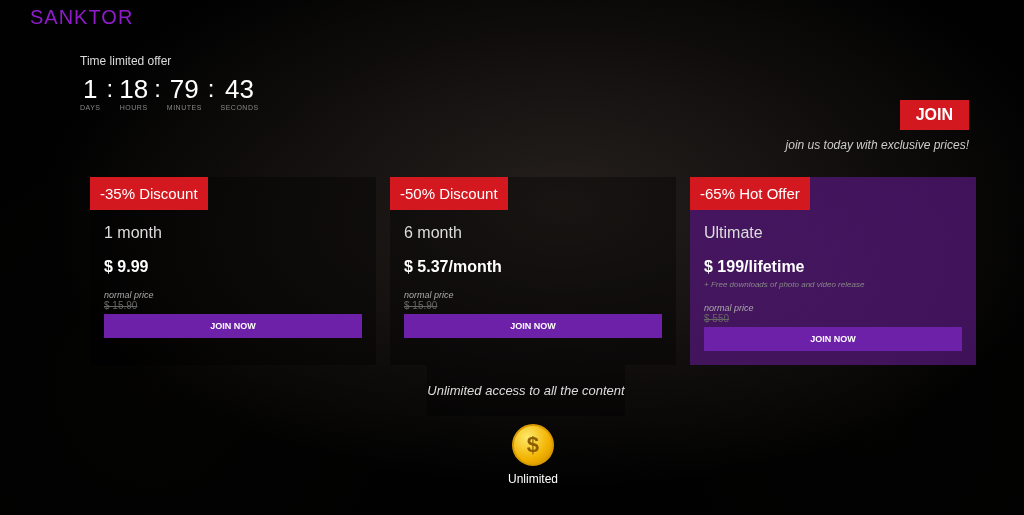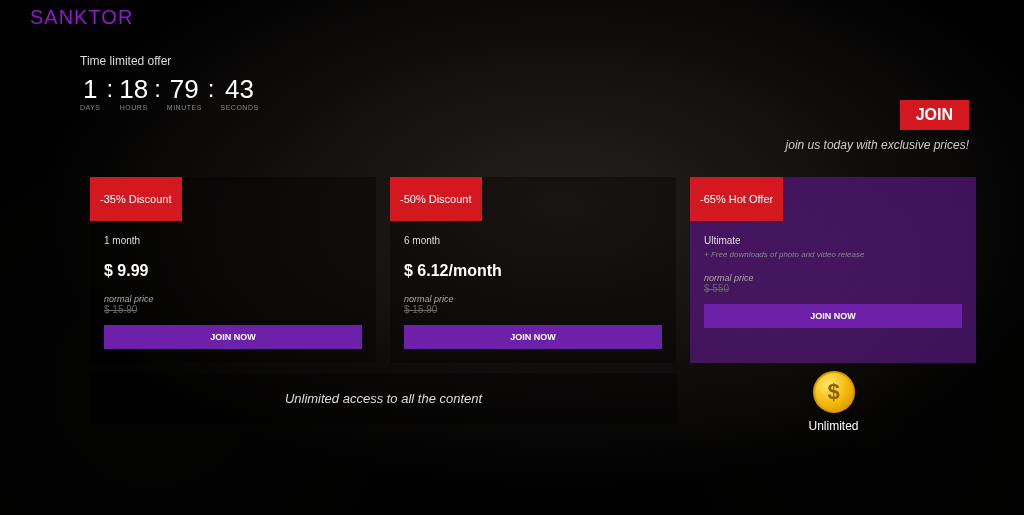--- a/index.html
+++ b/index.html
@@ -68,46 +68,47 @@
   background: rgba(0,0,0,0.35);
   padding: 0 14px 14px 14px;
   position: relative;
 }
 .plan.featured {
   background: linear-gradient(135deg, rgba(85,20,125,0.7), rgba(110,30,160,0.55));
 }
 .badge {
   background: #d41820;
   color: #fff;
-  font-size: 11px;
-  padding: 16px 10px;
+  font-size: 15px;
+  padding: 8px 10px;
   display: inline-block;
   margin-left: -14px;
 }
-.plan-name { font-size: 10px; color: #ddd; margin-top: 14px; font-weight: 300; }
+.plan-name { font-size: 16px; color: #ddd; margin-top: 14px; font-weight: 300; }
 .plan-price { font-size: 16px; font-weight: bold; margin-top: 16px; }
 .plan-sub { font-size: 8px; color: #888; margin-top: 4px; font-style: italic; }
 .normal-lbl { font-size: 9px; color: #aaa; margin-top: 14px; font-style: italic; }
 .normal-val { font-size: 10px; color: #666; text-decoration: line-through; }
 .join-now {
   background: #6d20a8;
   color: #fff;
   border: none;
   width: 100%;
   padding: 7px 0;
   font-size: 9px;
   font-weight: bold;
-  margin-top: 10px;
+  margin-top: 3px;
   cursor: pointer;
 }
 
 .unlimited-row {
   display: flex;
   padding: 0 48px 0 90px;
   align-items: center;
+  flex-direction: column;
 }
 .unlimited-text {
   flex: 2.06;
   background: rgba(0,0,0,0.35);
   text-align: center;
   font-size: 13px;
   color: #ddd;
   font-style: italic;
   font-weight: 300;
   padding: 18px 0;
@@ -198,28 +199,29 @@
       <div class="badge">-35% Discount</div>
       <div class="plan-name">1 month</div>
       <div class="plan-price">$ 9.99</div>
       <div class="normal-lbl">normal price</div>
       <div class="normal-val">$ 15.90</div>
       <button class="join-now">JOIN NOW</button>
     </div>
     <div class="plan">
       <div class="badge">-50% Discount</div>
       <div class="plan-name">6 month</div>
-      <div class="plan-price">$ 6.12/month</div>
+      <div class="plan-price">$ 5.37/month</div>
       <div class="normal-lbl">normal price</div>
       <div class="normal-val">$ 15.90</div>
       <button class="join-now">JOIN NOW</button>
     </div>
     <div class="plan featured">
       <div class="badge">-65% Hot Offer</div>
       <div class="plan-name">Ultimate</div>
+      <div class="plan-price">$ 199/lifetime</div>
       <div class="plan-sub">+ Free downloads of photo and video release</div>
       <div class="normal-lbl">normal price</div>
       <div class="normal-val">$ 550</div>
       <button class="join-now">JOIN NOW</button>
     </div>
   </div>
 
   <div class="unlimited-row">
     <div class="unlimited-text">Unlimited access to all the content</div>
     <div class="unlimited-badge">

